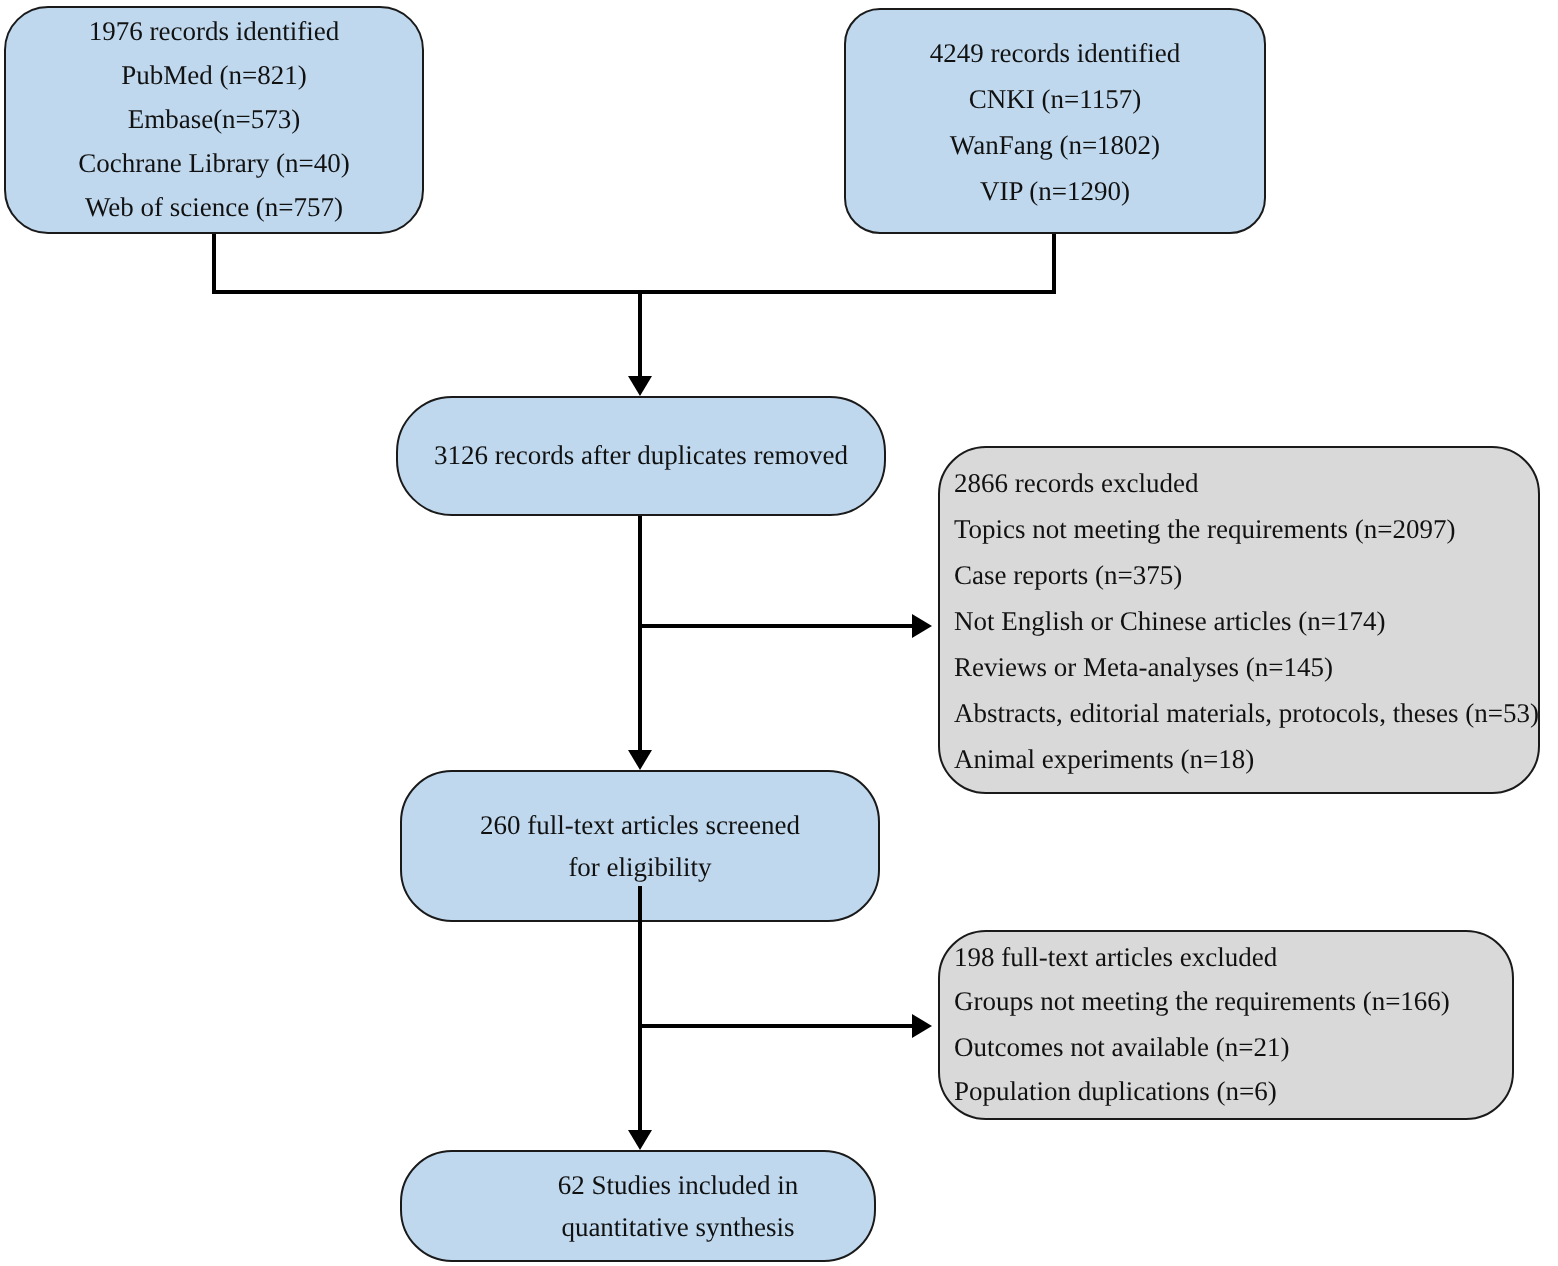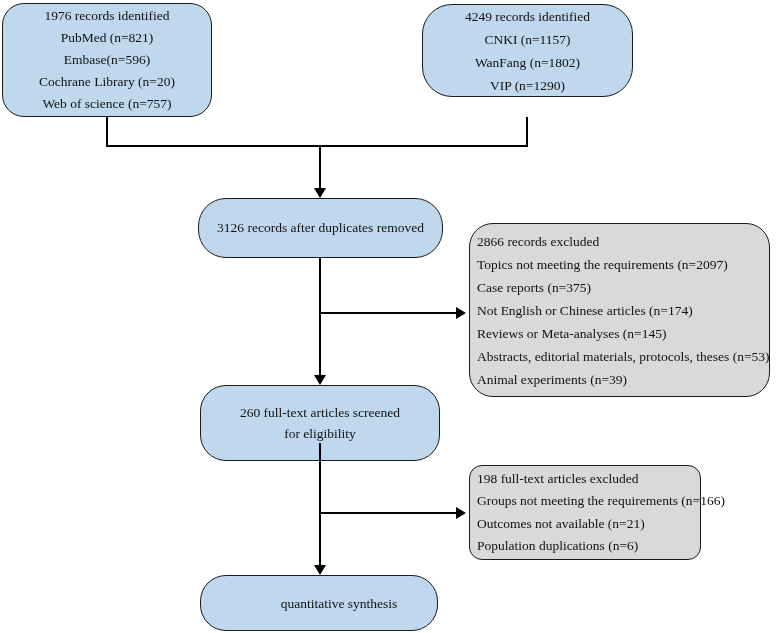--- a/index.html
+++ b/index.html
@@ -35,25 +35,25 @@
     text-align: center;
   }
   .box.gray {
     background: var(--excluded-fill);
     align-items: flex-start;
     text-align: left;
   }
   .box .line { white-space: nowrap; }
 
   .b-ident-en  { left: 2px;   top: 3px;   width: 210px; height: 114px; border-radius: 22px; line-height: 22px; }
-  .b-ident-cn  { left: 422px; top: 4px;   width: 211px; height: 93px; border-radius: 30px; line-height: 23px; }
+  .b-ident-cn  { left: 422px; top: 4px;   width: 211px; height: 113px; border-radius: 18px; line-height: 23px; }
   .b-dedup     { left: 198px; top: 198px; width: 245px; height: 60px;  border-radius: 28px; }
   .b-excl1     { left: 469px; top: 223px; width: 301px; height: 174px; border-radius: 24px; padding: 5px 6px 5px 7px; line-height: 23px; }
   .b-screen    { left: 200px; top: 385px; width: 240px; height: 76px;  border-radius: 26px; line-height: 21px; }
-  .b-excl2     { left: 469px; top: 465px; width: 232px; height: 95px;  border-radius: 13px; padding: 3px 6px 3px 7px; line-height: 22.5px; }
+  .b-excl2     { left: 469px; top: 465px; width: 288px; height: 95px;  border-radius: 24px; padding: 3px 6px 3px 7px; line-height: 22.5px; }
   .b-incl      { left: 200px; top: 575px; width: 238px; height: 56px;  border-radius: 26px; line-height: 21px;
                  align-items: flex-start; text-align: left; padding-left: 40px; }
 
   .cline { position: absolute; background: var(--line-color); }
   .arrow-down {
     position: absolute; width: 0; height: 0;
     border-left: 6px solid transparent;
     border-right: 6px solid transparent;
     border-top: 10px solid var(--line-color);
   }
@@ -65,22 +65,22 @@
   }
 </style>
 </head>
 <body>
 
 <div class="canvas">
 
   <div class="box blue b-ident-en">
     <div class="line">1976 records identified</div>
     <div class="line">PubMed (n=821)</div>
-    <div class="line">Embase(n=596)</div>
-    <div class="line">Cochrane Library (n=20)</div>
+    <div class="line">Embase(n=573)</div>
+    <div class="line">Cochrane Library (n=40)</div>
     <div class="line">Web of science (n=757)</div>
   </div>
 
   <div class="box blue b-ident-cn">
     <div class="line">4249 records identified</div>
     <div class="line">CNKI (n=1157)</div>
     <div class="line">WanFang (n=1802)</div>
     <div class="line">VIP (n=1290)</div>
   </div>
 
@@ -99,37 +99,38 @@
   <div class="cline" style="left:320px; top:312px; width:136px; height:2px;"></div>
   <div class="arrow-right" style="left:456px; top:307px;"></div>
 
   <div class="box gray b-excl1">
     <div class="line">2866 records excluded</div>
     <div class="line">Topics not meeting the requirements (n=2097)</div>
     <div class="line">Case reports (n=375)</div>
     <div class="line">Not English or Chinese articles (n=174)</div>
     <div class="line">Reviews or Meta-analyses (n=145)</div>
     <div class="line">Abstracts, editorial materials, protocols, theses (n=53)</div>
-    <div class="line">Animal experiments (n=39)</div>
+    <div class="line">Animal experiments (n=18)</div>
   </div>
 
   <div class="box blue b-screen">
     <div class="line">260 full-text articles screened</div>
     <div class="line">for eligibility</div>
   </div>
 
   <div class="cline" style="left:319px; top:443px; width:2px; height:122px;"></div>
   <div class="arrow-down" style="left:314px; top:565px;"></div>
   <div class="cline" style="left:320px; top:512px; width:136px; height:2px;"></div>
   <div class="arrow-right" style="left:456px; top:507px;"></div>
 
   <div class="box gray b-excl2">
     <div class="line">198 full-text articles excluded</div>
     <div class="line">Groups not meeting the requirements (n=166)</div>
     <div class="line">Outcomes not available (n=21)</div>
     <div class="line">Population duplications (n=6)</div>
   </div>
 
   <div class="box blue b-incl">
+    <div class="line">62 Studies included in</div>
     <div class="line">quantitative synthesis</div>
   </div>
 
 </div>
 
 </body></html>

